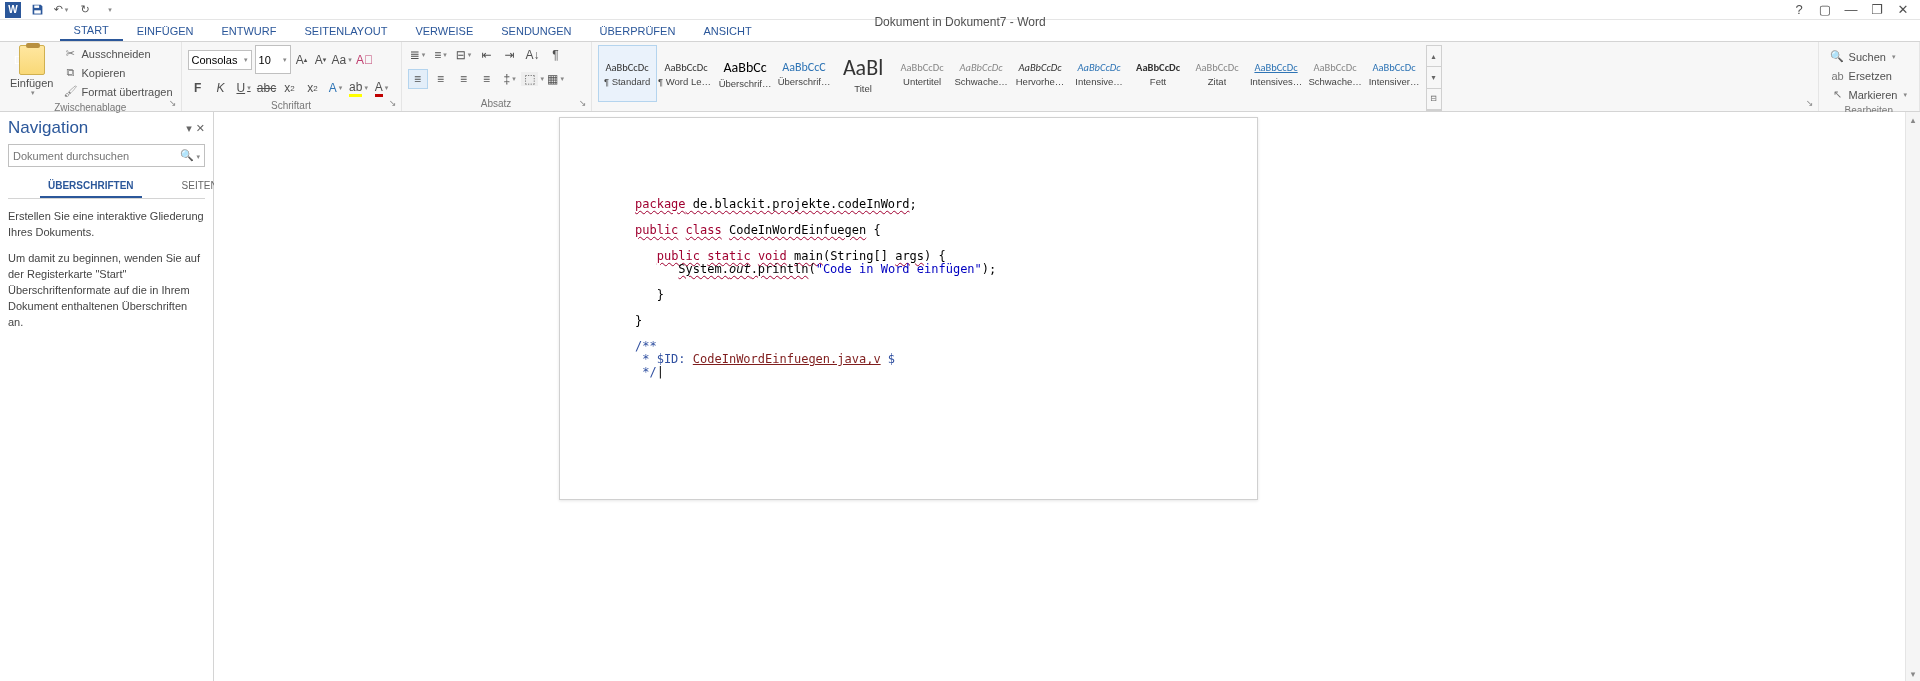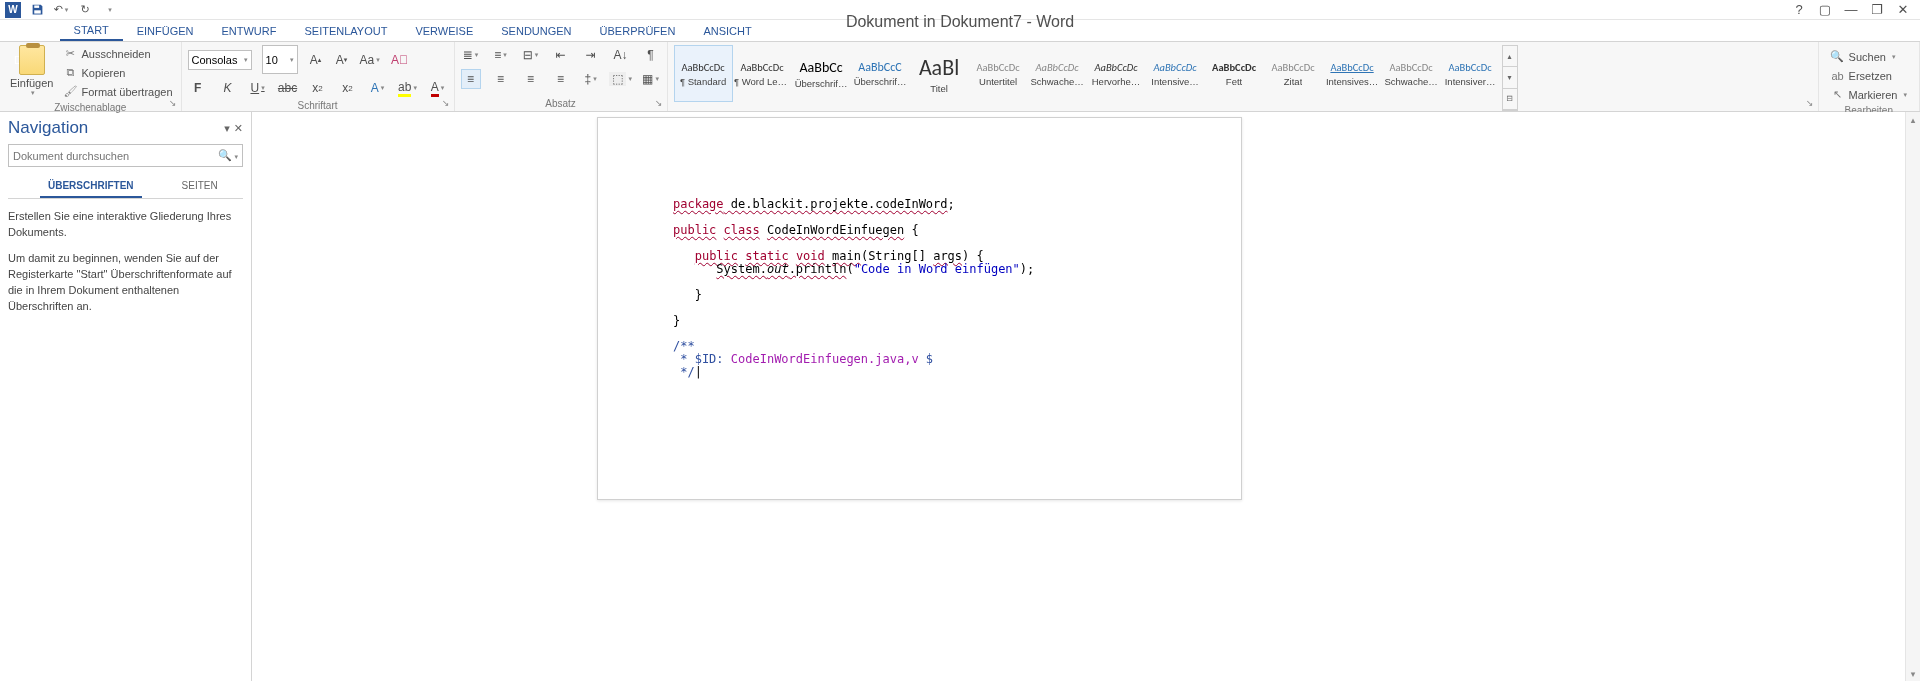--- a/index.html
+++ b/index.html
@@ -1,21 +1,21 @@
 <!DOCTYPE html>
 <html><head>
 <meta charset="utf-8">
 <style>
 * { margin: 0; padding: 0; box-sizing: border-box; }
 body { font-family: "Segoe UI", Tahoma, sans-serif; font-size: 11px; background: #fff; overflow: hidden; width: 1920px; height: 681px; position: relative; }
 .titlebar { height: 20px; background: #fff; display: flex; align-items: center; border-bottom: 1px solid #e5e5e5; }
 .qat { display: flex; align-items: center; gap: 6px; padding-left: 4px; }
 .qat-btn { width: 18px; height: 18px; display: flex; align-items: center; justify-content: center; color: #505050; cursor: pointer; }
 .wicon { width: 16px; height: 16px; background: #2b579a; color: #fff; display: flex; align-items: center; justify-content: center; font-size: 10px; font-weight: bold; }
-.title-center { position: absolute; left: 50%; transform: translateX(-50%); color: #505050; font-size: 16px; margin-top: 24px; }
+.title-center { position: absolute; left: 50%; transform: translateX(-50%); color: #505050; font-size: 12px; margin-top: 24px; }
 .title-right { margin-left: auto; display: flex; gap: 8px; padding-right: 8px; align-items: center; }
 .title-right span { width: 18px; height: 18px; display:flex; align-items:center; justify-content:center; color: #505050; cursor:pointer; font-size:13px; }
 
 .tabs { height: 22px; display: flex; align-items: stretch; background: #fff; border-bottom: 1px solid #d4d4d4; padding-left: 0; }
 .tab-file { background: #2b579a; color: #fff; padding: 0 14px; display: flex; align-items: center; font-size: 11px; margin-top: 40px; }
 .tab { padding: 0 14px; display: flex; align-items: center; color: #2b579a; font-size: 11px; cursor: pointer; }
 .tab.active { color: #2b579a; border-bottom: 2px solid #2b579a; }
 
 .ribbon { height: 70px; background: #f7f7f7; border-bottom: 1px solid #d4d4d4; display: flex; }
 .group { border-right: 1px solid #e5e5e5; padding: 3px 6px 0 6px; display: flex; flex-direction: column; position: relative; }
@@ -24,21 +24,21 @@
 .dialog-launcher { position: absolute; right: 2px; bottom: 2px; width: 12px; height: 12px; display: flex; align-items:center; justify-content:center; color:#888; cursor:pointer; font-size:9px; }
 
 .clipboard-left { display:flex; flex-direction:column; align-items:center; padding:0 4px; cursor:pointer; }
 .clipboard-icon { width: 26px; height: 30px; background: linear-gradient(#ffe7a0,#f9d978); border:1px solid #d0b050; border-radius:2px; position:relative; }
 .clipboard-icon::before { content:""; position:absolute; top:-3px; left:6px; width:14px; height:5px; background:#b89040; border-radius:2px; }
 .clipboard-right { display:flex; flex-direction:column; gap:2px; padding-left:4px; }
 .mini-btn { display:flex; align-items:center; gap:4px; color:#505050; height:17px; cursor:pointer; padding:0 2px; }
 .mini-ico { width:14px; height:14px; display:inline-flex; align-items:center; justify-content:center; color:#777; font-size:11px; }
 
 .font-group-body { flex-direction: column; gap:4px; }
-.row { display:flex; align-items:center; gap:10px; }
+.row { display:flex; align-items:center; gap:3px; }
 .font-select { width:64px; height:20px; border:1px solid #c0c0c0; background:#fff; padding:0 3px; font-size:11px; display:flex; align-items:center; justify-content:space-between; cursor:pointer; }
 .size-select { width:36px; height:29px; border:1px solid #c0c0c0; background:#fff; padding:0 3px; font-size:11px; display:flex; align-items:center; justify-content:space-between; cursor:pointer; }
 .ico-btn { width:20px; height:20px; display:flex; align-items:center; justify-content:center; color:#505050; cursor:pointer; font-size:12px; }
 .ico-btn.small { width:16px; }
 .bold { font-weight:bold; }
 .italic { font-style:italic; }
 .under { text-decoration:underline; }
 .strike { text-decoration:line-through; }
 .dd-caret { font-size:7px; color:#888; margin-left:2px; }
 
@@ -49,39 +49,39 @@
 .style-item { width:59px; height:57px; border:1px solid transparent; display:flex; flex-direction:column; align-items:center; justify-content:center; cursor:pointer; padding:2px 1px; }
 .style-item.selected { border:1px solid #b4d4ee; background:#eaf2fb; }
 .style-prev { font-family: Calibri, sans-serif; color:#333; white-space:nowrap; overflow:hidden; }
 .style-label { font-size:9.5px; color:#444; margin-top:2px; white-space:nowrap; overflow:hidden; max-width:56px; text-overflow:ellipsis; }
 .styles-scroll { width:16px; display:flex; flex-direction:column; border:1px solid #d0d0d0; margin-left:2px; }
 .styles-scroll div { flex:1; display:flex; align-items:center; justify-content:center; font-size:8px; color:#666; cursor:pointer; border-bottom:1px solid #d0d0d0; }
 
 .edit-body { flex-direction:column; gap:2px; padding:3px 4px 0 4px; }
 
 .workspace { display:flex; height: calc(681px - 20px - 22px - 70px); }
-.nav-pane { width:252px; border-right:1px solid #d4d4d4; background:#fff; padding:6px 8px; display:flex; flex-direction:column; }
+.nav-pane { width:214px; border-right:1px solid #d4d4d4; background:#fff; padding:6px 8px; display:flex; flex-direction:column; }
 .nav-header { display:flex; align-items:center; justify-content:space-between; margin-bottom:6px; }
 .nav-title { font-size:17px; color:#2b579a; font-weight:300; }
 .nav-controls { display:flex; gap:4px; color:#666; }
 .nav-controls span { cursor:pointer; font-size:11px; }
 .search-box { display:flex; align-items:center; border:1px solid #c0c0c0; height:23px; padding:0 4px; margin-bottom:8px; }
 .search-input { border:none; outline:none; flex:1; font-size:11px; color:#999; background:transparent; }
 .nav-tabs { display:flex; border-bottom:1px solid #d4d4d4; margin-bottom:10px; }
 .nav-tab { padding:5px 8px; font-size:10px; color:#666; cursor:pointer;margin-left:32px; }
 .nav-tab.active { color:#2b579a; font-weight:bold; border-bottom:2px solid #2b579a; }
 .nav-hint { font-size:11px; color:#444; line-height:1.45; margin-bottom:10px; }
 
 .doc-area { flex:1; background:#fff; position:relative; overflow:hidden; }
-.page { position:absolute; left:345px; top:5px; width:645px; background:#fff; border:1px solid #d0d0d0; box-shadow:0 1px 3px rgba(0,0,0,0.1); padding:80px 97px 120px 75px; }
+.page { position:absolute; left:345px; top:5px; width:699px; background:#fff; border:1px solid #d0d0d0; box-shadow:0 1px 3px rgba(0,0,0,0.1); padding:80px 97px 120px 75px; }
 .code { font-family: Consolas, monospace; font-size:12px; line-height:1.08; white-space:pre; color:#000; }
 .kw-red { color:#a00030; text-decoration: underline wavy #a00030; text-decoration-thickness:1px; text-underline-offset:2px; }
 .kw-ul { text-decoration: underline wavy #a00030; text-decoration-thickness:1px; text-underline-offset:2px; }
 .jd-blue { color:#3050a0; }
-.jd-grey { color:#a21caf; }
+.jd-grey { color:#7f1d1d; text-decoration:underline; }
 .str-blue { color:#0000c0; }
 .cursor::after { content:"|"; color:#000; animation:none; }
 
 .vscroll { position:absolute; right:0; top:112px; bottom:0; width:15px; background:#f5f5f5; border-left:1px solid #e5e5e5; }
 .vscroll-up, .vscroll-down { height:15px; display:flex; align-items:center; justify-content:center; font-size:9px; color:#888; cursor:pointer; }
 .vscroll-down { position:absolute; bottom:0; width:100%; }
 
 .collapse-ribbon { position:absolute; right:2px; top:113px; height:12px; width:14px; display:flex; align-items:center; justify-content:center; color:#888; font-size:10px; cursor:pointer; }
 </style>
 </head>

